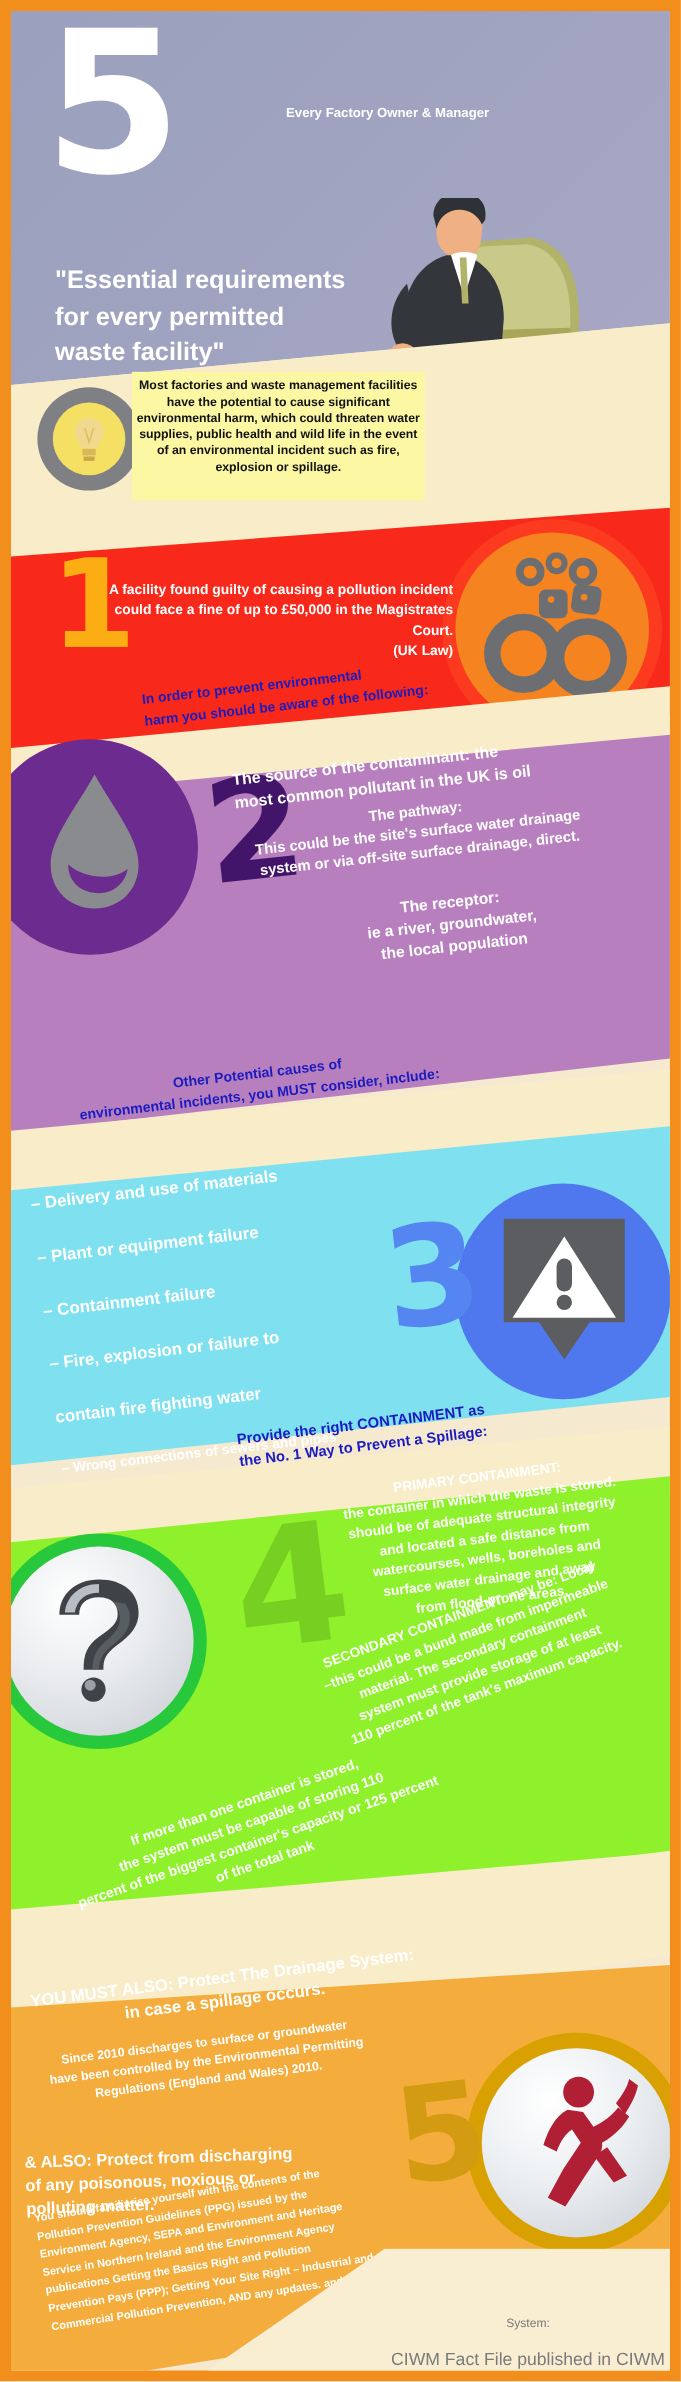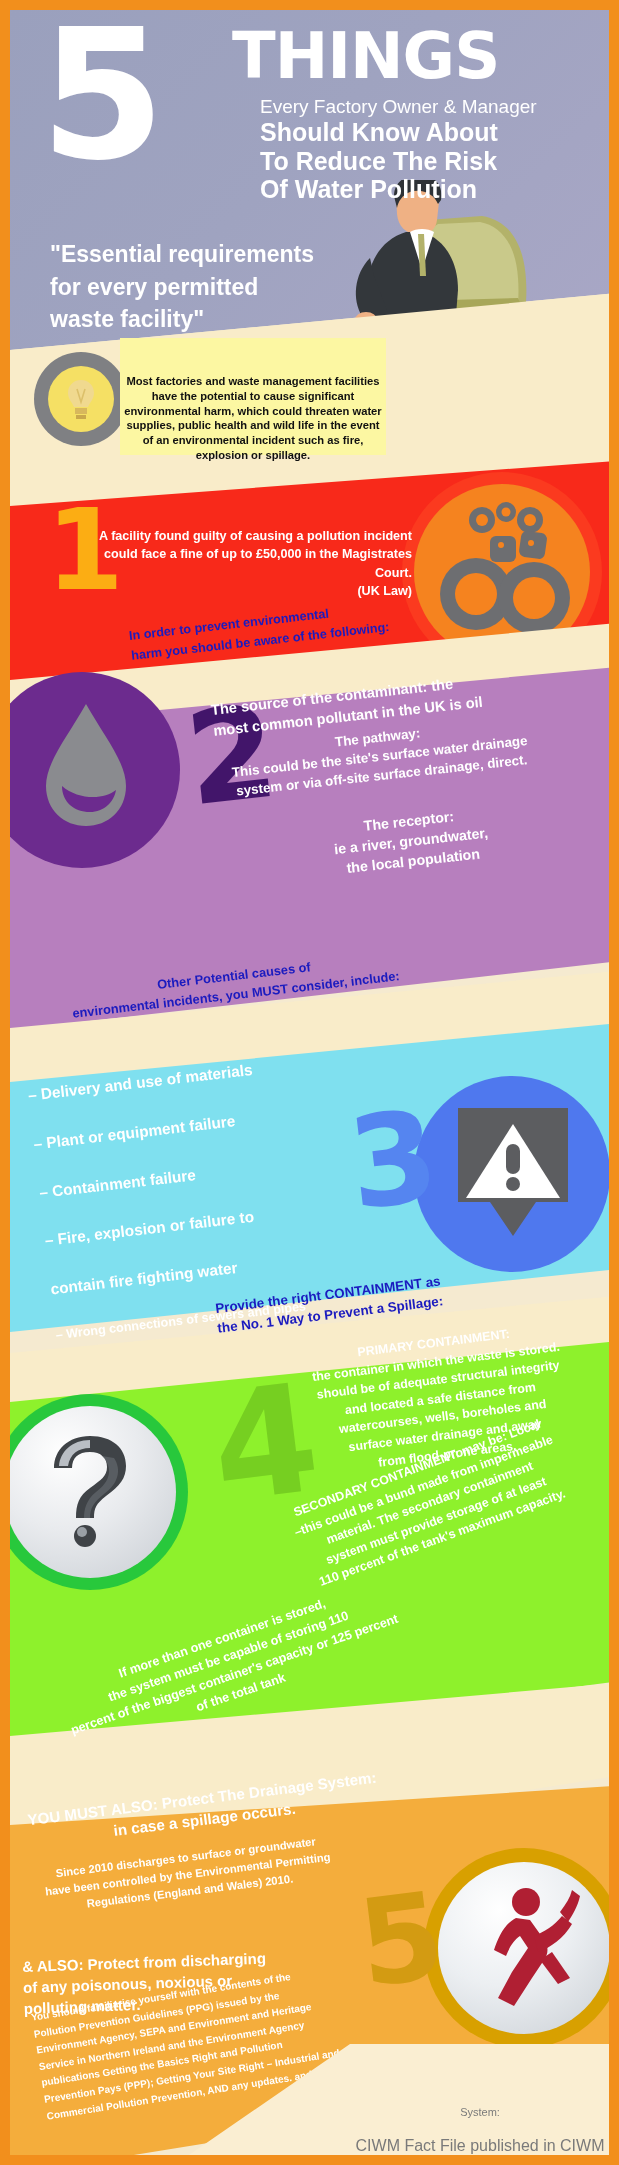--- a/index.html
+++ b/index.html
@@ -29,21 +29,21 @@
     letter-spacing:-6px;line-height:0.85;
     font-family:"DejaVu Sans",sans-serif;
   }
   #things{
     left:222px;top:18px;
     font-size:64px;font-weight:bold;color:#fff;
     letter-spacing:-1px;line-height:0.9;
     font-family:"DejaVu Sans",sans-serif;
   }
   #sub1{
-    left:250px;top:86px;font-size:19px;font-weight:normal;color:#fff;
+    left:250px;top:86px;font-size:12px;font-weight:bold;color:#fff;
   }
   #sub2{
     left:250px;top:108px;font-size:25px;font-weight:bold;color:#fff;line-height:1.14;
   }
   #quote{
     left:40px;top:228px;font-size:23px;font-weight:bold;color:#fff;line-height:1.42;
   }
 
   
   #man{left:300px;top:170px;width:250px;height:220px;}
@@ -62,21 +62,21 @@
     background:#f5e064;
   }
   #bulb-glyph{
     left:55px;top:368px;width:32px;height:44px;
   }
   #intro-box{
     left:110px;top:328px;width:266px;height:117px;background:#fcf7a2;
   }
   #intro-text{
     left:113px;top:334px;width:260px;text-align:center;
-    font-size:11.2px;font-weight:bold;color:#111;line-height:1.32;margin-top:30px;
+    font-size:11.2px;font-weight:bold;color:#111;line-height:1.32;
   }
 
   
   #red-band{
     left:0;top:450px;width:619px;height:230px;background:#f8291a;
     clip-path:polygon(0 46px,619px 0,619px 188px,0 230px);
   }
   #n1{
     left:36px;top:496px;font-size:112px;font-weight:bold;color:#fcad13;
     line-height:0.8;font-family:"DejaVu Sans",sans-serif;
@@ -280,25 +280,21 @@
     <ellipse cx="56" cy="140" rx="11" ry="8" fill="#efb184"></ellipse>
 
     <path d="M56 152 L150 152 L134 186 C120 204 98 210 76 200 L44 186 Z" fill="#3a3e43"></path>
     <path d="M44 182 C30 196 16 214 10 228 L40 238 C54 218 66 202 78 192 Z" fill="#2c3035"></path>
 
     <path d="M8 222 C-4 228 -10 238 -4 244 L26 248 L44 238 L14 218 Z" fill="#111315"></path>
     <path d="M36 234 C24 244 14 256 16 262 L50 262 L60 244 Z" fill="#111315"></path>
   </svg>
 
   <div class="txt" id="big-five">5</div>
-  <div class="txt" id="things">THINGS</div>
   <div class="txt" id="sub1">Every Factory Owner &amp; Manager</div>
-  <div class="txt" id="sub2">Should Know About
-To Reduce The Risk
-Of Water Pollution</div>
   <div class="txt" id="quote">"Essential requirements
 for every permitted
 waste facility"</div>
 
   <div class="layer" id="cream1"></div>
   <div class="layer" id="bulb-circle"></div>
   <div class="layer" id="bulb-inner"></div>
   <svg class="layer" id="bulb-glyph" viewBox="0 0 32 44">
     <path d="M16 2 C8 2 3 8 3 15 C3 21 7 24 9 29 L23 29 C25 24 29 21 29 15 C29 8 24 2 16 2 Z" fill="#f0d98f"></path>
     <path d="M12 11 L16 24 L20 11" fill="none" stroke="#dcc06a" stroke-width="1.6"></path>

